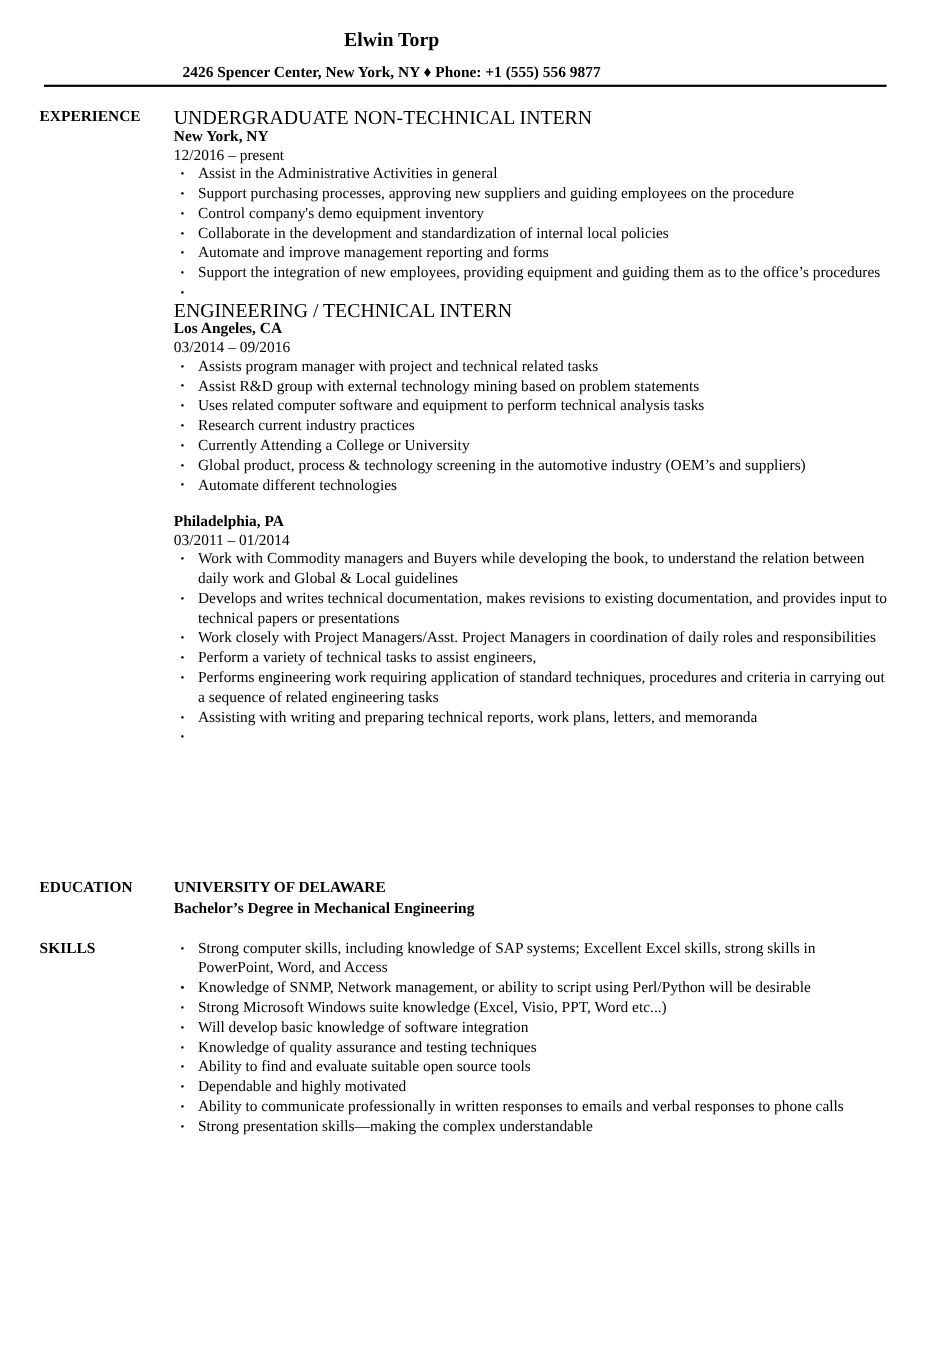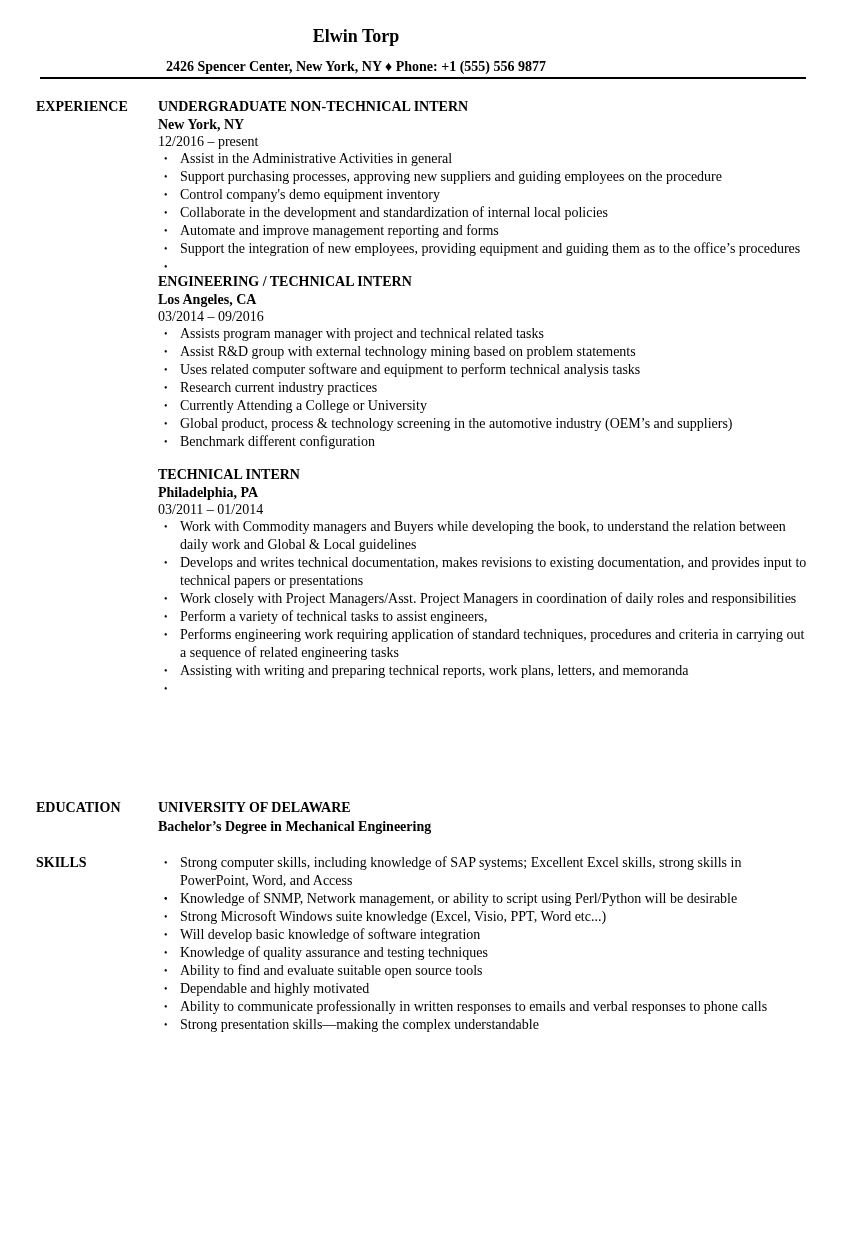--- a/index.html
+++ b/index.html
@@ -13,21 +13,21 @@
     .contact { font-weight: bold; font-size: 14px; line-height: 18px; margin-top: 10px; margin-left: -16px; }
     .rule { position: absolute; left: 40px; top: 77px; width: 766px; height: 0; border-top: 2px solid #000; }
 
     .section { position: absolute; left: 0; width: 860px; }
     .section-label {
       position: absolute; left: 36px; top: 0;
       font-weight: bold; font-size: 14px; line-height: 18px;
     }
     .section-body { position: absolute; left: 158px; top: 0; width: 650px; }
     .job { margin-bottom: 15px; }
-    .job-title { font-weight: bold; font-size: 14px; line-height: 18px; }
+    .job-title { font-weight: normal; font-size: 18px; line-height: 18px; }
     .job-loc { font-weight: bold; font-size: 14px; line-height: 18px; }
     .job-dates { font-size: 14px; line-height: 16px; }
     ul.bullets { list-style: none; margin: 0; padding: 0; }
     ul.bullets li {
       position: relative; font-size: 14px; line-height: 18px;
       padding-left: 22px; 
     }
     ul.bullets li .bullet {
       position: absolute; left: 6px; top: 0; font-size: 10px; line-height: 18px;
     }
@@ -66,26 +66,25 @@
       <div class="job-title">ENGINEERING / TECHNICAL INTERN</div>
       <div class="job-loc">Los Angeles, CA</div>
       <div class="job-dates">03/2014 – 09/2016</div>
       <ul class="bullets">
         <li><span class="bullet">•</span><span>Assists program manager with project and technical related tasks</span></li>
         <li><span class="bullet">•</span><span>Assist R&amp;D group with external technology mining based on problem statements</span></li>
         <li><span class="bullet">•</span><span>Uses related computer software and equipment to perform technical analysis tasks</span></li>
         <li><span class="bullet">•</span><span>Research current industry practices</span></li>
         <li><span class="bullet">•</span><span>Currently Attending a College or University</span></li>
         <li><span class="bullet">•</span><span>Global product, process &amp; technology screening in the automotive industry (OEM’s and suppliers)</span></li>
-        <li><span class="bullet">•</span><span>Benchmark different configuration</span></li>
+        <li><span class="bullet">•</span><span>Automate different technologies</span></li>
       </ul>
     </div>
 
     <div class="job">
-      <div class="job-title">TECHNICAL INTERN</div>
       <div class="job-loc">Philadelphia, PA</div>
       <div class="job-dates">03/2011 – 01/2014</div>
       <ul class="bullets">
         <li><span class="bullet">•</span><span>Work with Commodity managers and Buyers while developing the book, to understand the relation between daily work and Global &amp; Local guidelines</span></li>
         <li><span class="bullet">•</span><span>Develops and writes technical documentation, makes revisions to existing documentation, and provides input to technical papers or presentations</span></li>
         <li><span class="bullet">•</span><span>Work closely with Project Managers/Asst. Project Managers in coordination of daily roles and responsibilities</span></li>
         <li><span class="bullet">•</span><span>Perform a variety of technical tasks to assist engineers,</span></li>
         <li><span class="bullet">•</span><span>Performs engineering work requiring application of standard techniques, procedures and criteria in carrying out a sequence of related engineering tasks</span></li>
         <li><span class="bullet">•</span><span>Assisting with writing and preparing technical reports, work plans, letters, and memoranda</span></li>
         <li><span class="bullet">•</span></li>

